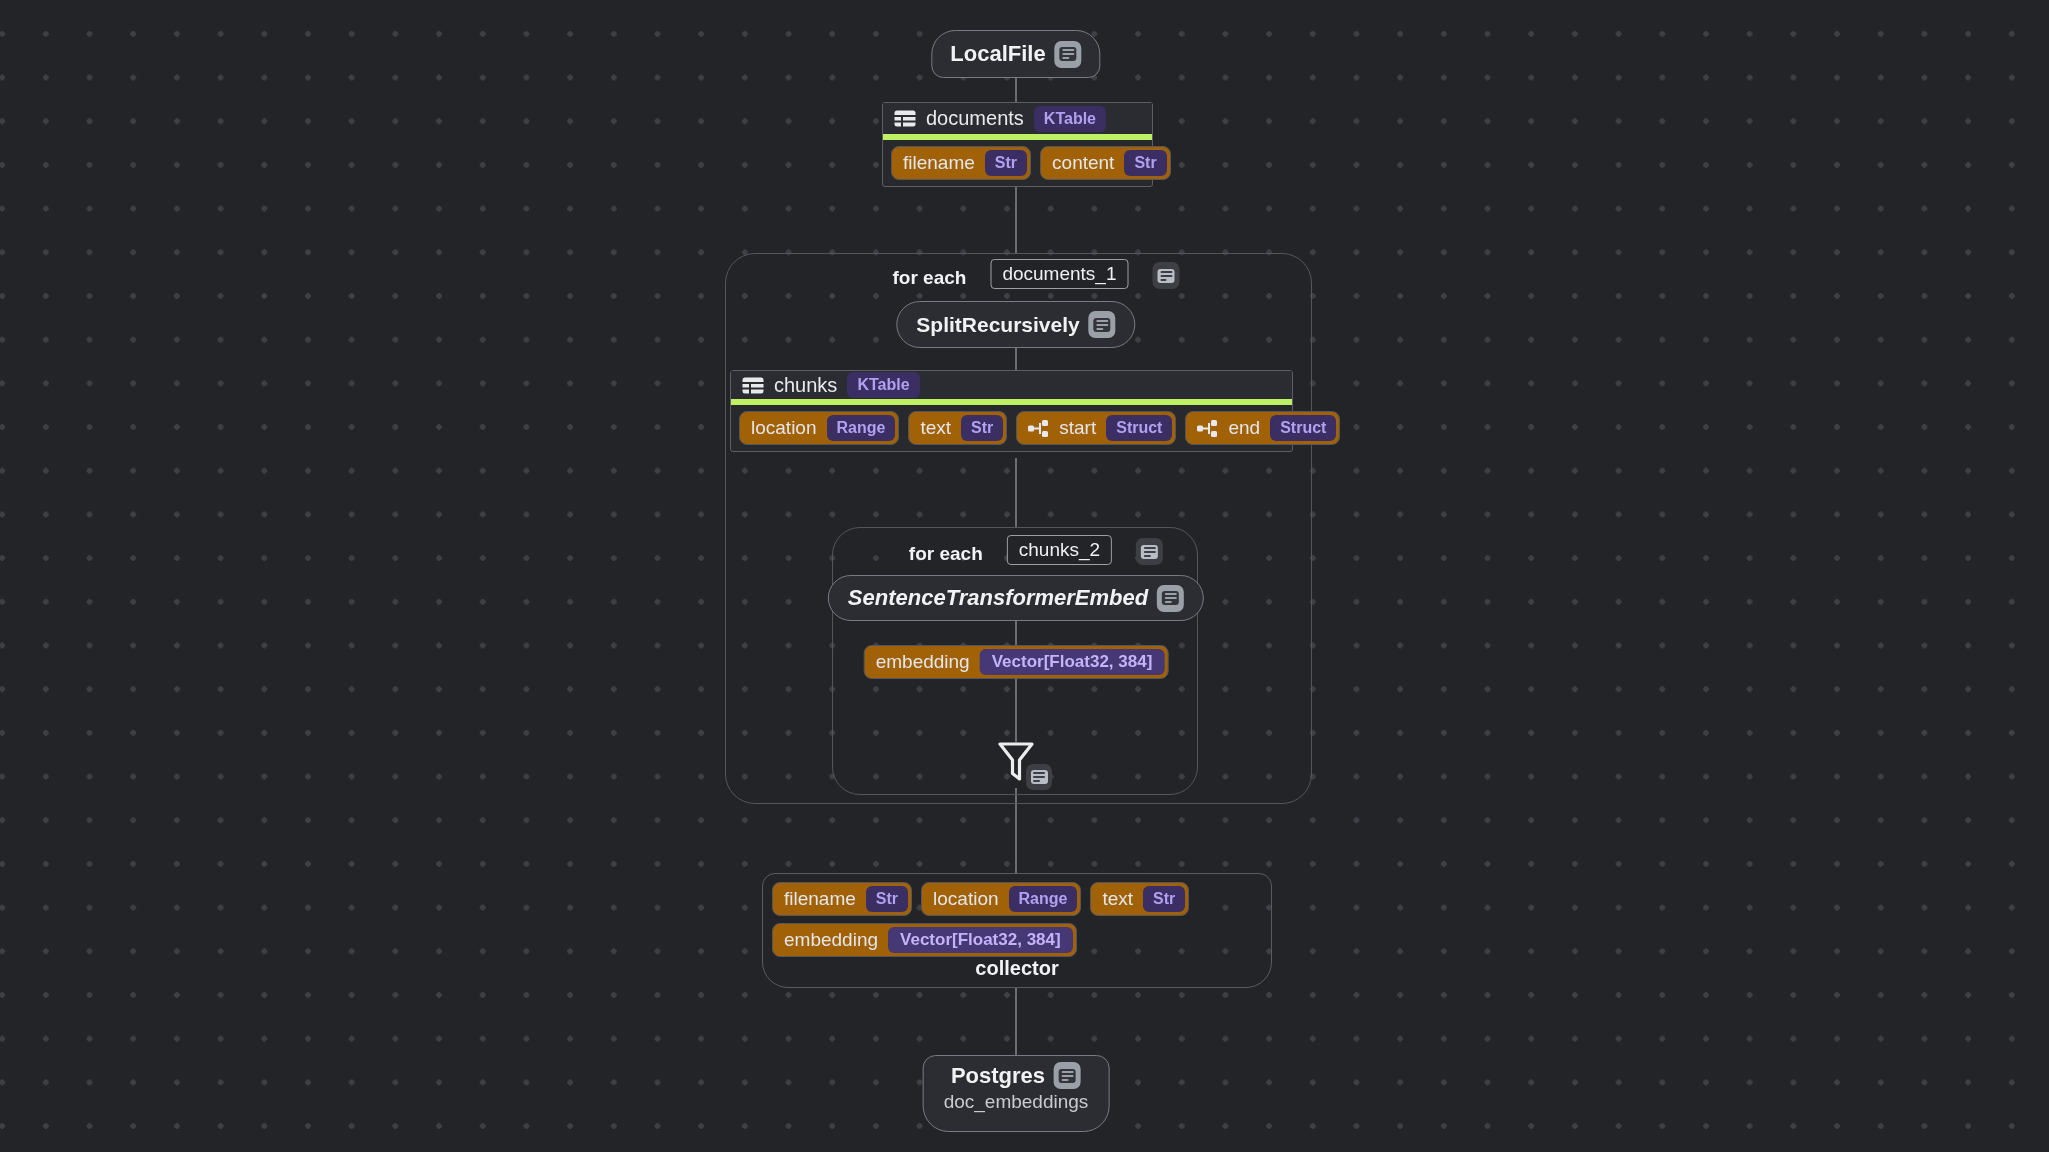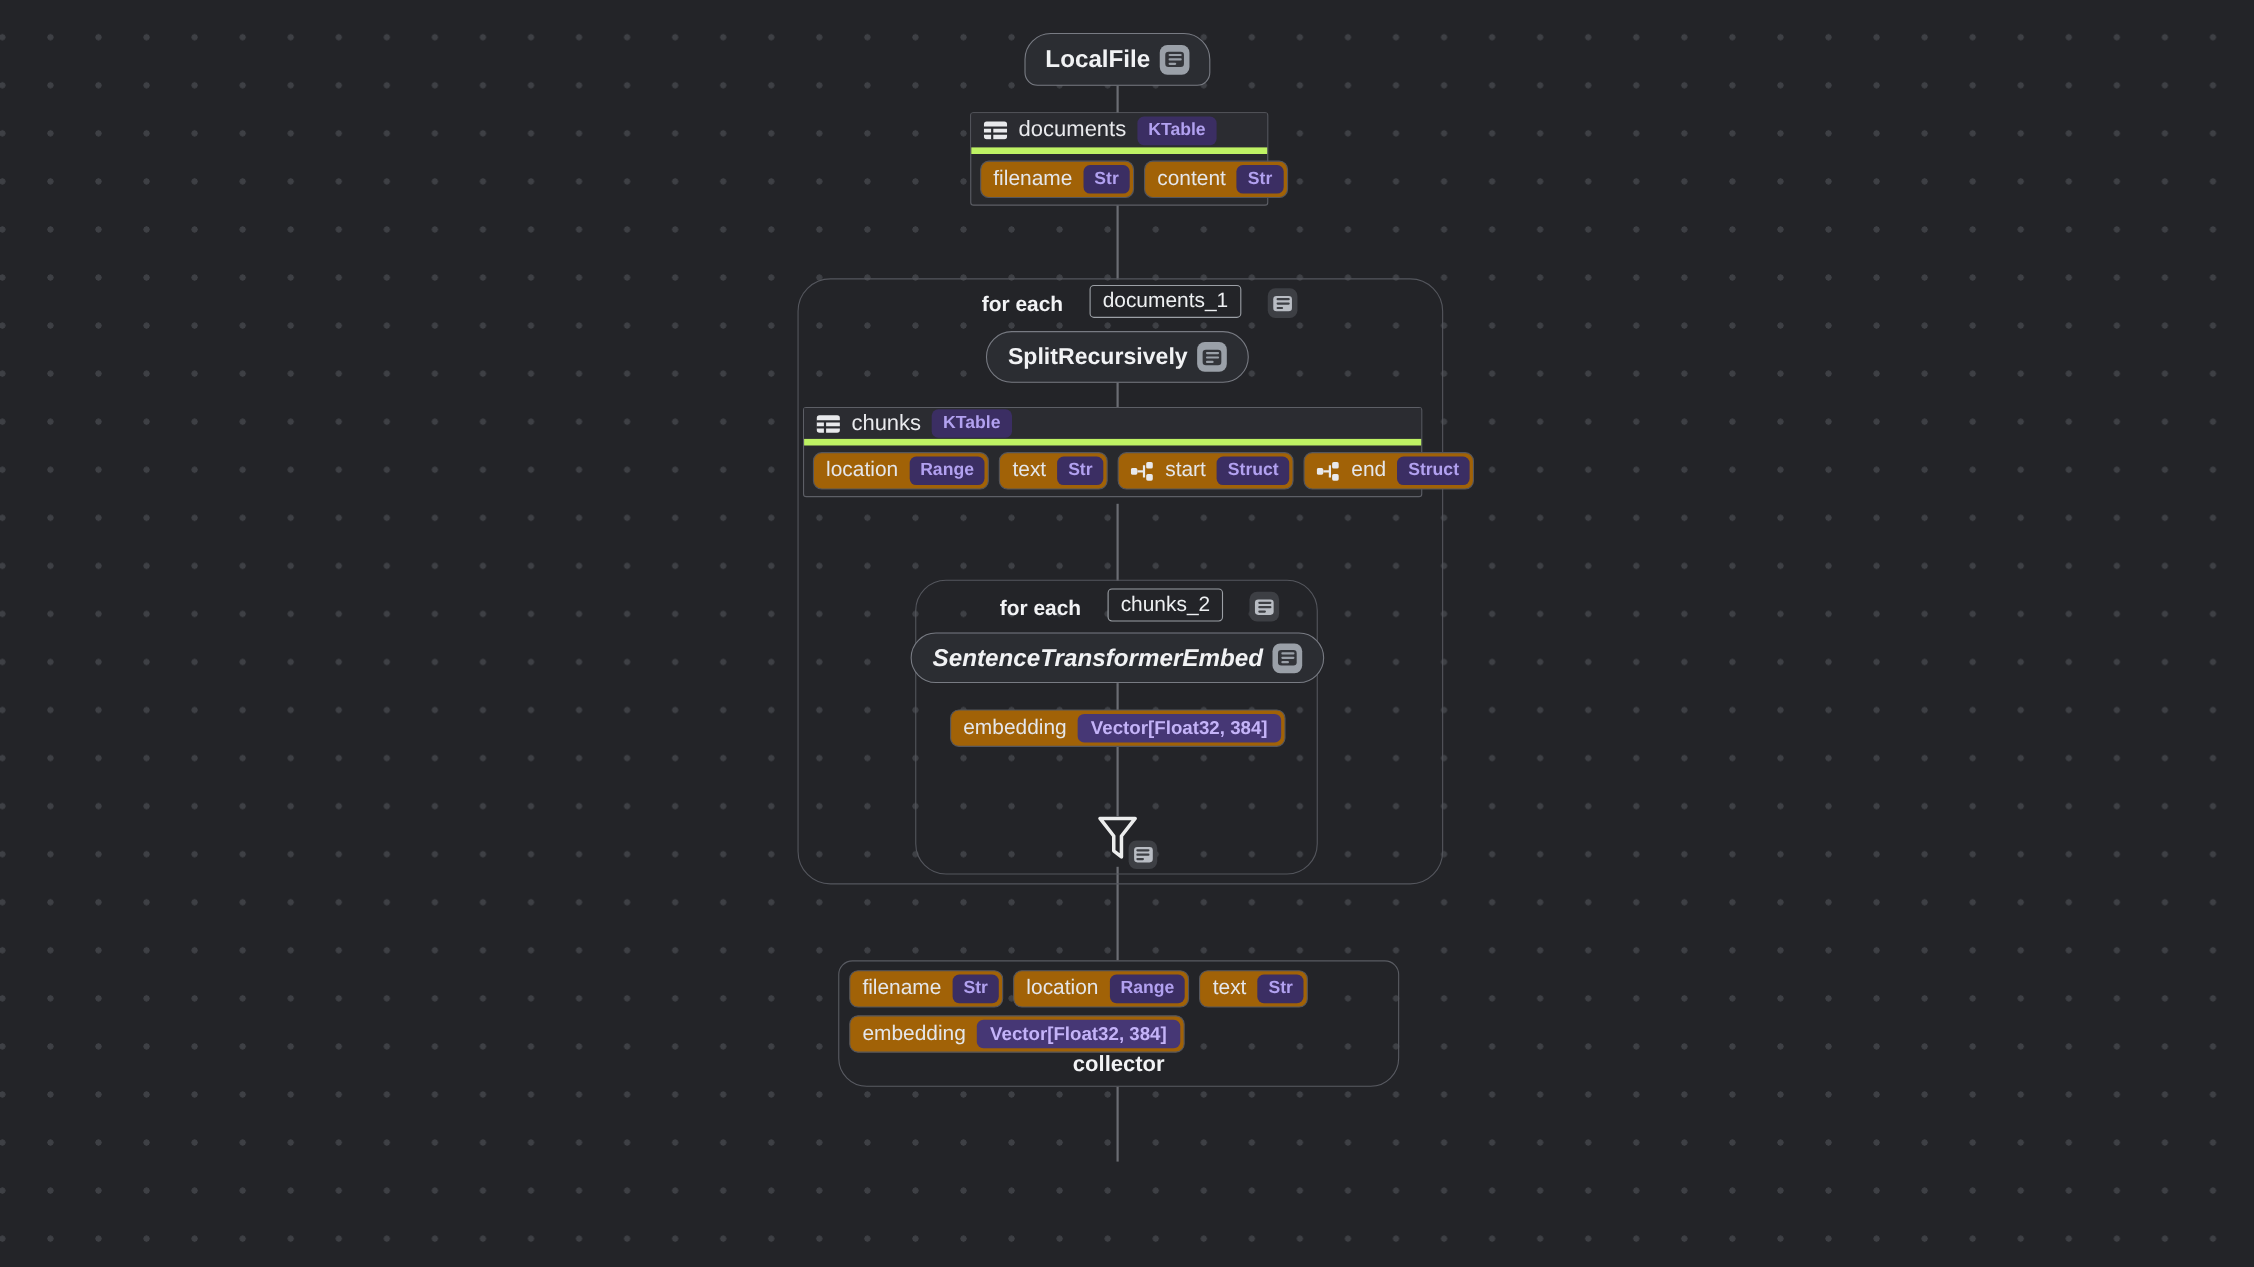--- a/index.html
+++ b/index.html
@@ -289,14 +289,27 @@
     </div>
     <div class="collector-row">
       <div class="field">
         <span>embedding</span>
         <span class="badge big">Vector[Float32, 384]</span>
       </div>
     </div>
     <div class="collector-label">collector</div>
   </div>
 
+  <div class="node sink" style="top:1055px;">
+    <span class="title-row">
+      <span>Postgres</span>
+      <span class="detail-btn light">
+        <span class="detail-glyph">
+            <i class="w1"></i>
+            <i class="w2"></i>
+            <i class="w3"></i>
+          </span>
+      </span>
+    </span>
+    <span class="subtitle">doc_embeddings</span>
+  </div>
 
 </div>
 
 </body></html>

